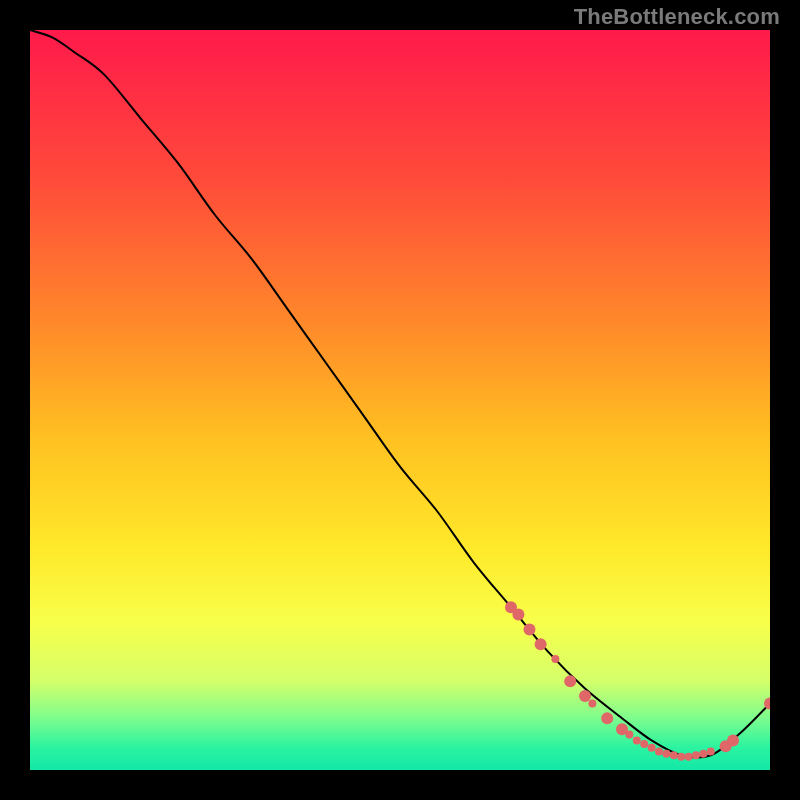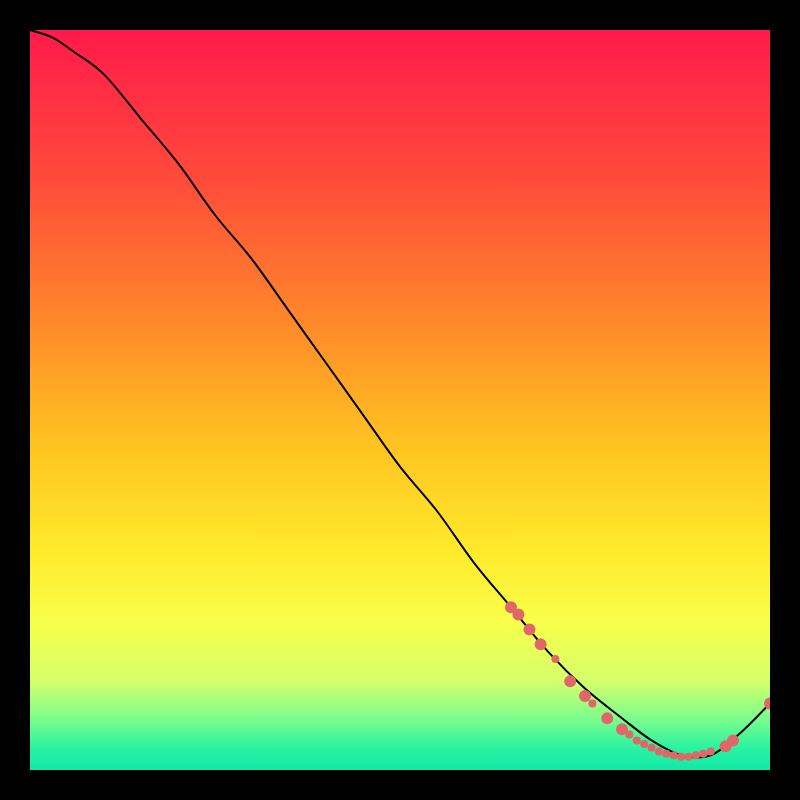--- a/index.html
+++ b/index.html
@@ -33,20 +33,21 @@
     top: 30px;
     width: 740px;
     height: 740px;
   }
   svg { display: block; }
 </style>
 </head>
 <body>
 
 <div class="wrap">
+  <div class="watermark">TheBottleneck.com</div>
 
   <div class="plot">
     <svg id="chart-svg" width="740" height="740" viewBox="0 0 740 740">
       <defs>
         <linearGradient id="bg-grad" x1="0" y1="0" x2="0" y2="1">
             <stop offset="0%" stop-color="#ff1a4b"></stop>
             <stop offset="20%" stop-color="#ff4a3a"></stop>
             <stop offset="40%" stop-color="#ff8a2a"></stop>
             <stop offset="55.00000000000001%" stop-color="#ffc021"></stop>
             <stop offset="70%" stop-color="#ffe92a"></stop>

